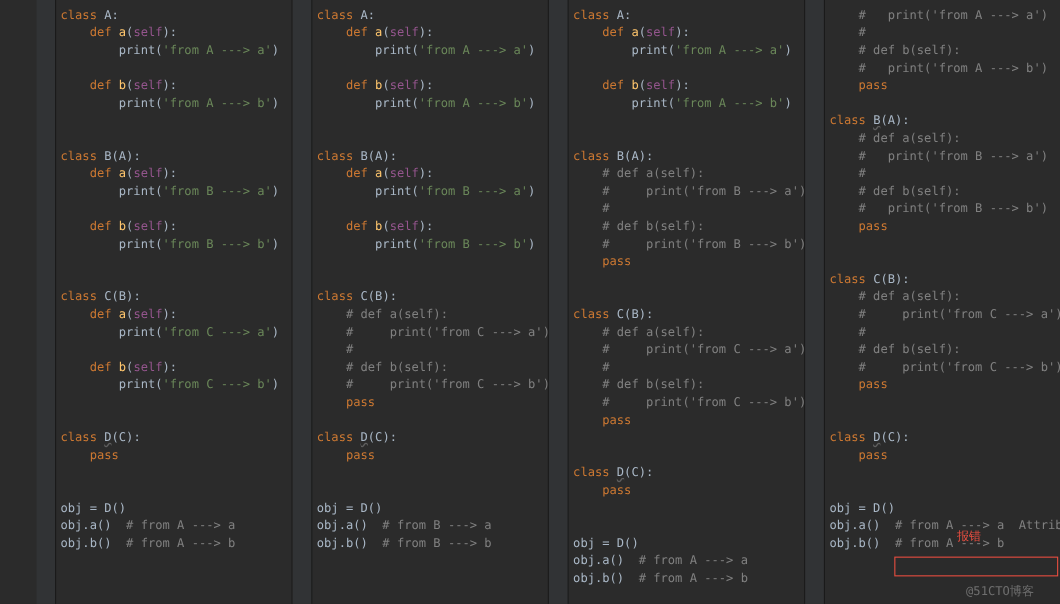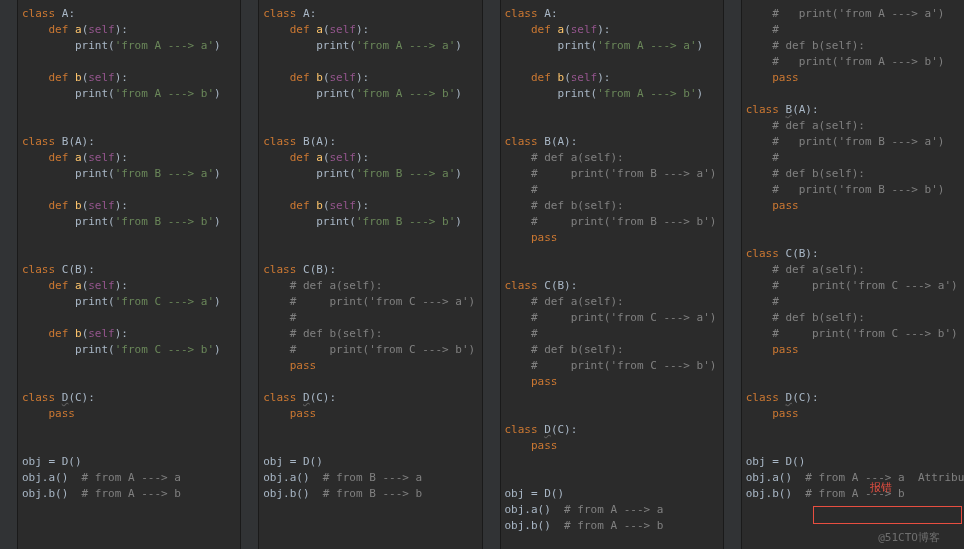--- a/index.html
+++ b/index.html
@@ -10,20 +10,21 @@
   color: #a9b7c6;
   width: 964px;
   height: 549px;
   position: relative;
   overflow: hidden;
 }
 .panes {
   display: flex;
   width: 100%;
   height: 100%;
+  padding-left: 33px;
 }
 .pane {
   flex: 1;
   border-right: 1px solid #1a1a1a;
   position: relative;
   overflow: hidden;
   background: #2b2b2b;
 }
 .pane:last-child { border-right: none; }
 .gutter {

